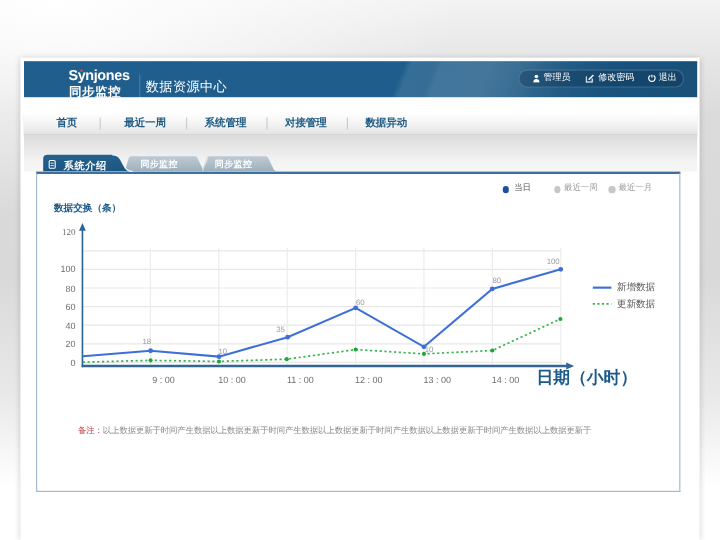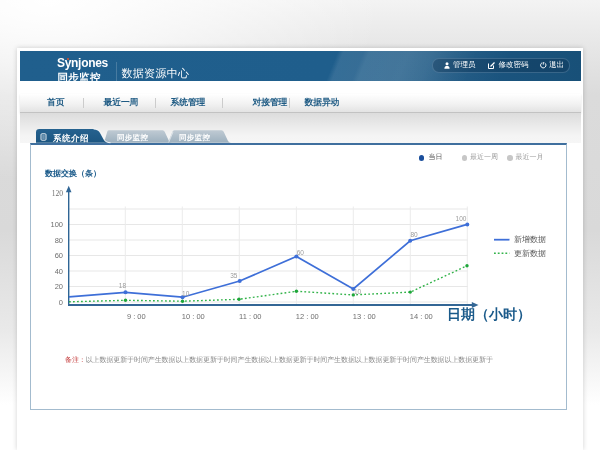--- a/index.html
+++ b/index.html
@@ -80,21 +80,21 @@
       <div class="pt" style="left:116.5px;">退出</div>
     </div>
   </div>
   <div id="nav" class="abs">
     <div class="nv" style="left:27.5px;">首页</div>
     <div class="nsep" style="left:63px;"></div>
     <div class="nv" style="left:84px;">最近一周</div>
     <div class="nsep" style="left:135px;"></div>
     <div class="nv" style="left:151px;">系统管理</div>
     <div class="nsep" style="left:202px;"></div>
-    <div class="nv" style="left:233px;text-align:right;">对接管理</div>
+    <div class="nv" style="left:218px;text-align:right;">对接管理</div>
     <div class="nsep" style="left:269px;"></div>
     <div class="nv" style="left:285px;">数据异动</div>
   </div>
   <div id="belt" class="abs"></div>
   <div id="panel" class="abs"></div>
 
   <svg class="abs" style="left:0;top:0;" width="600" height="450" viewBox="0 0 600 450" id="ovl">
     <defs>
       <linearGradient id="gtab2" x1="0" y1="0" x2="0" y2="1">
         <stop offset="0" stop-color="#bfcad3"></stop>

